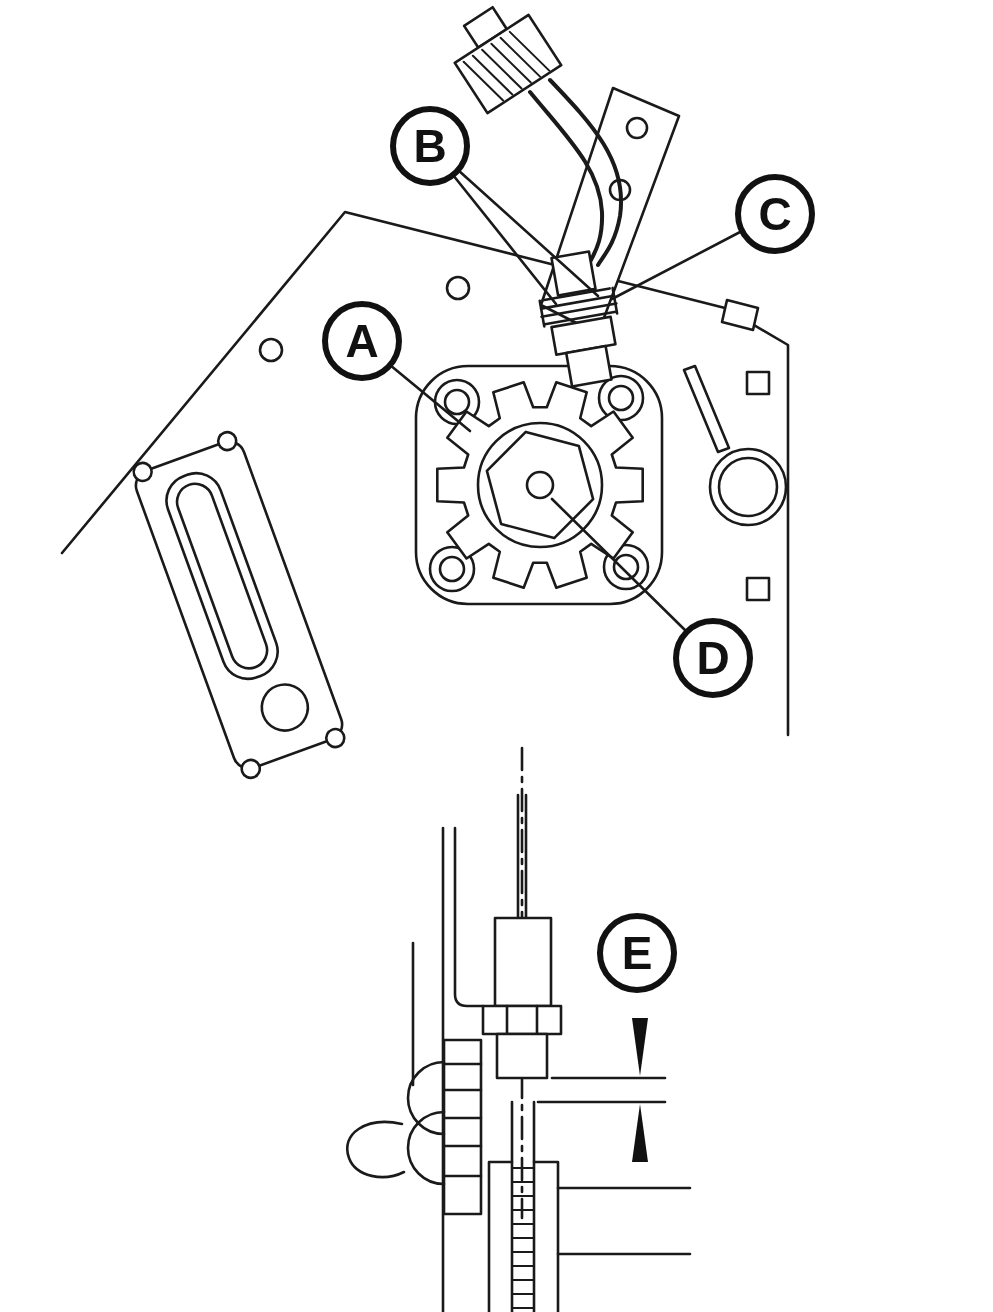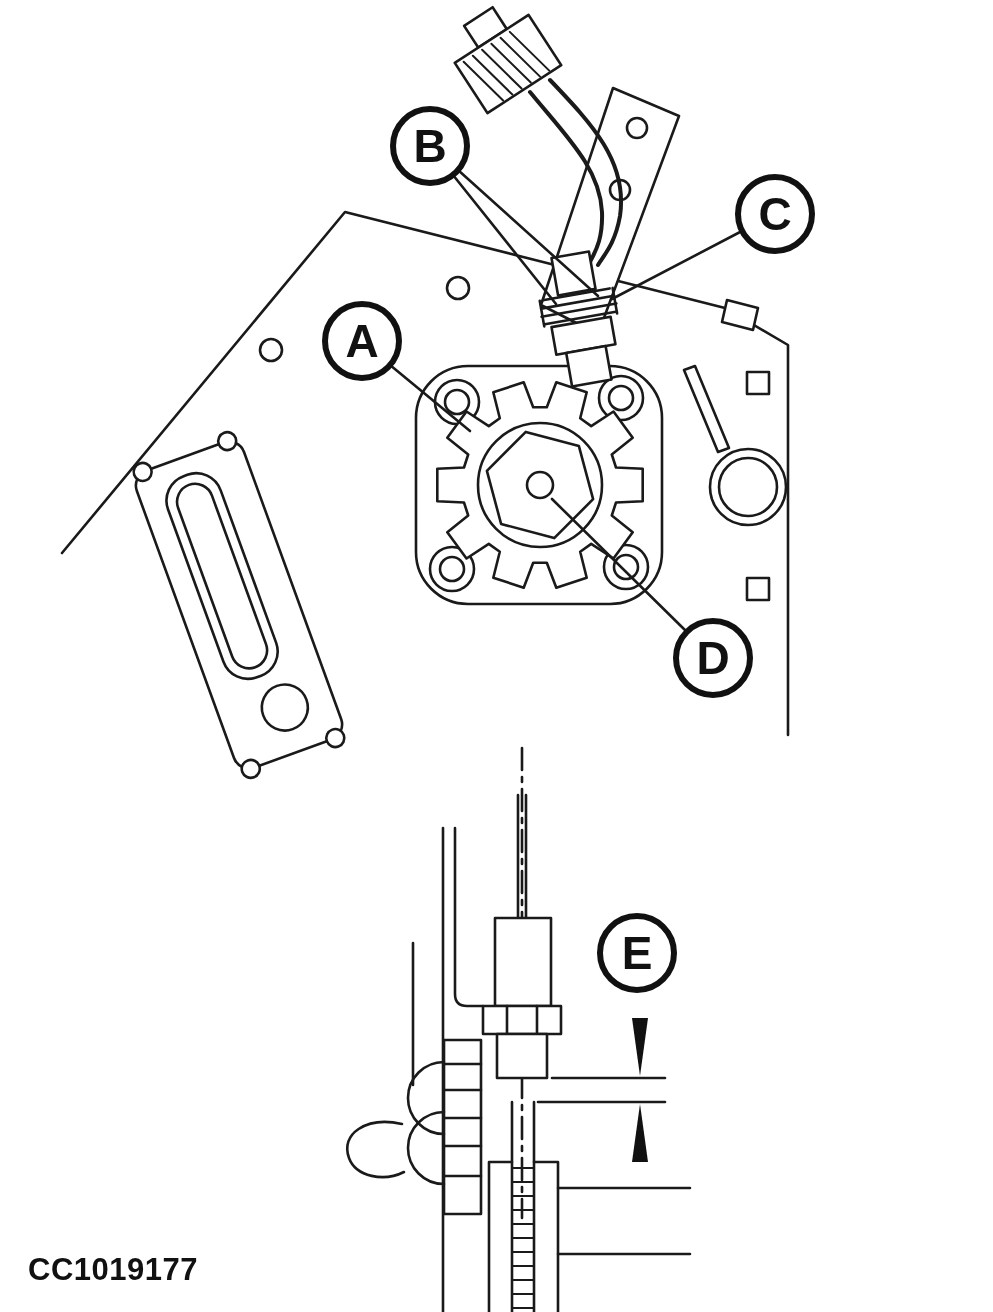--- a/index.html
+++ b/index.html
@@ -158,14 +158,13 @@
       <line class="ln" x1="687" y1="632" x2="552" y2="499"></line>
       <circle cx="713" cy="658" r="37"></circle>
       <text x="713" y="658" dy="16">D</text>
     </g>
     <g class="callout">
       <circle cx="637" cy="953" r="37"></circle>
       <text x="637" y="953" dy="16">E</text>
     </g>
   </svg>
 
-  <div class="figure-code">CC1019177</div>
 </div>
 
 </body></html>

